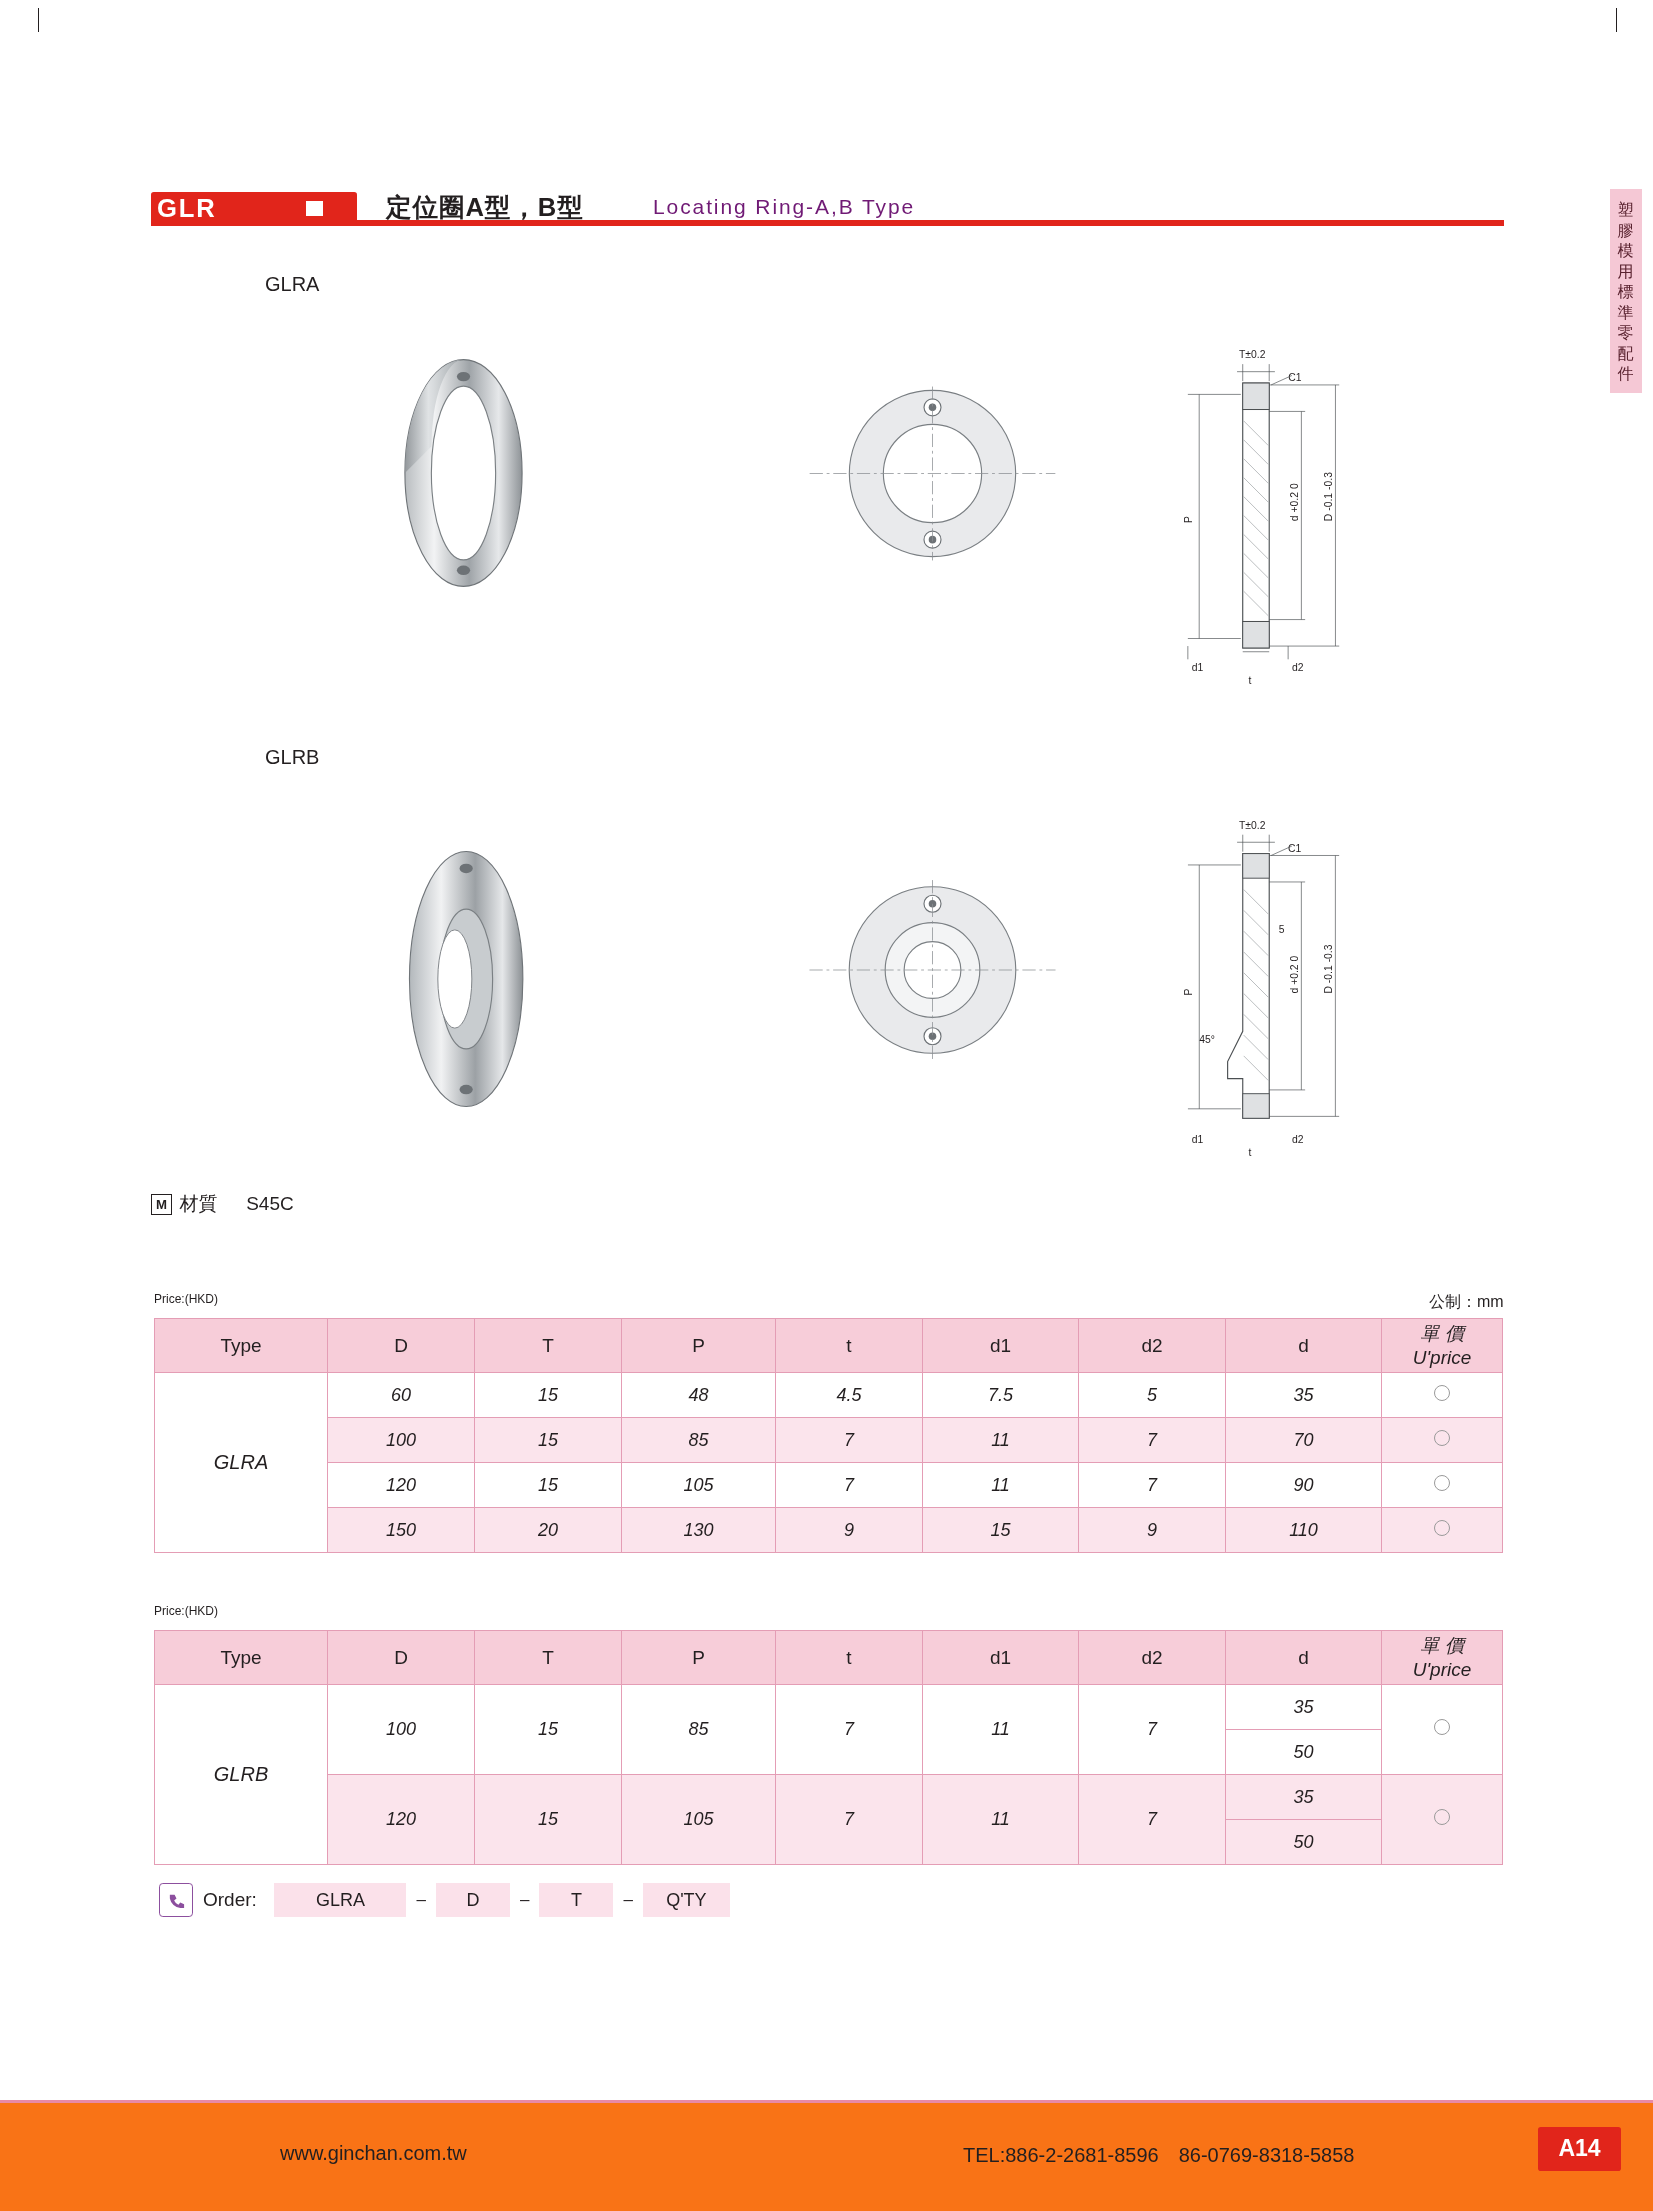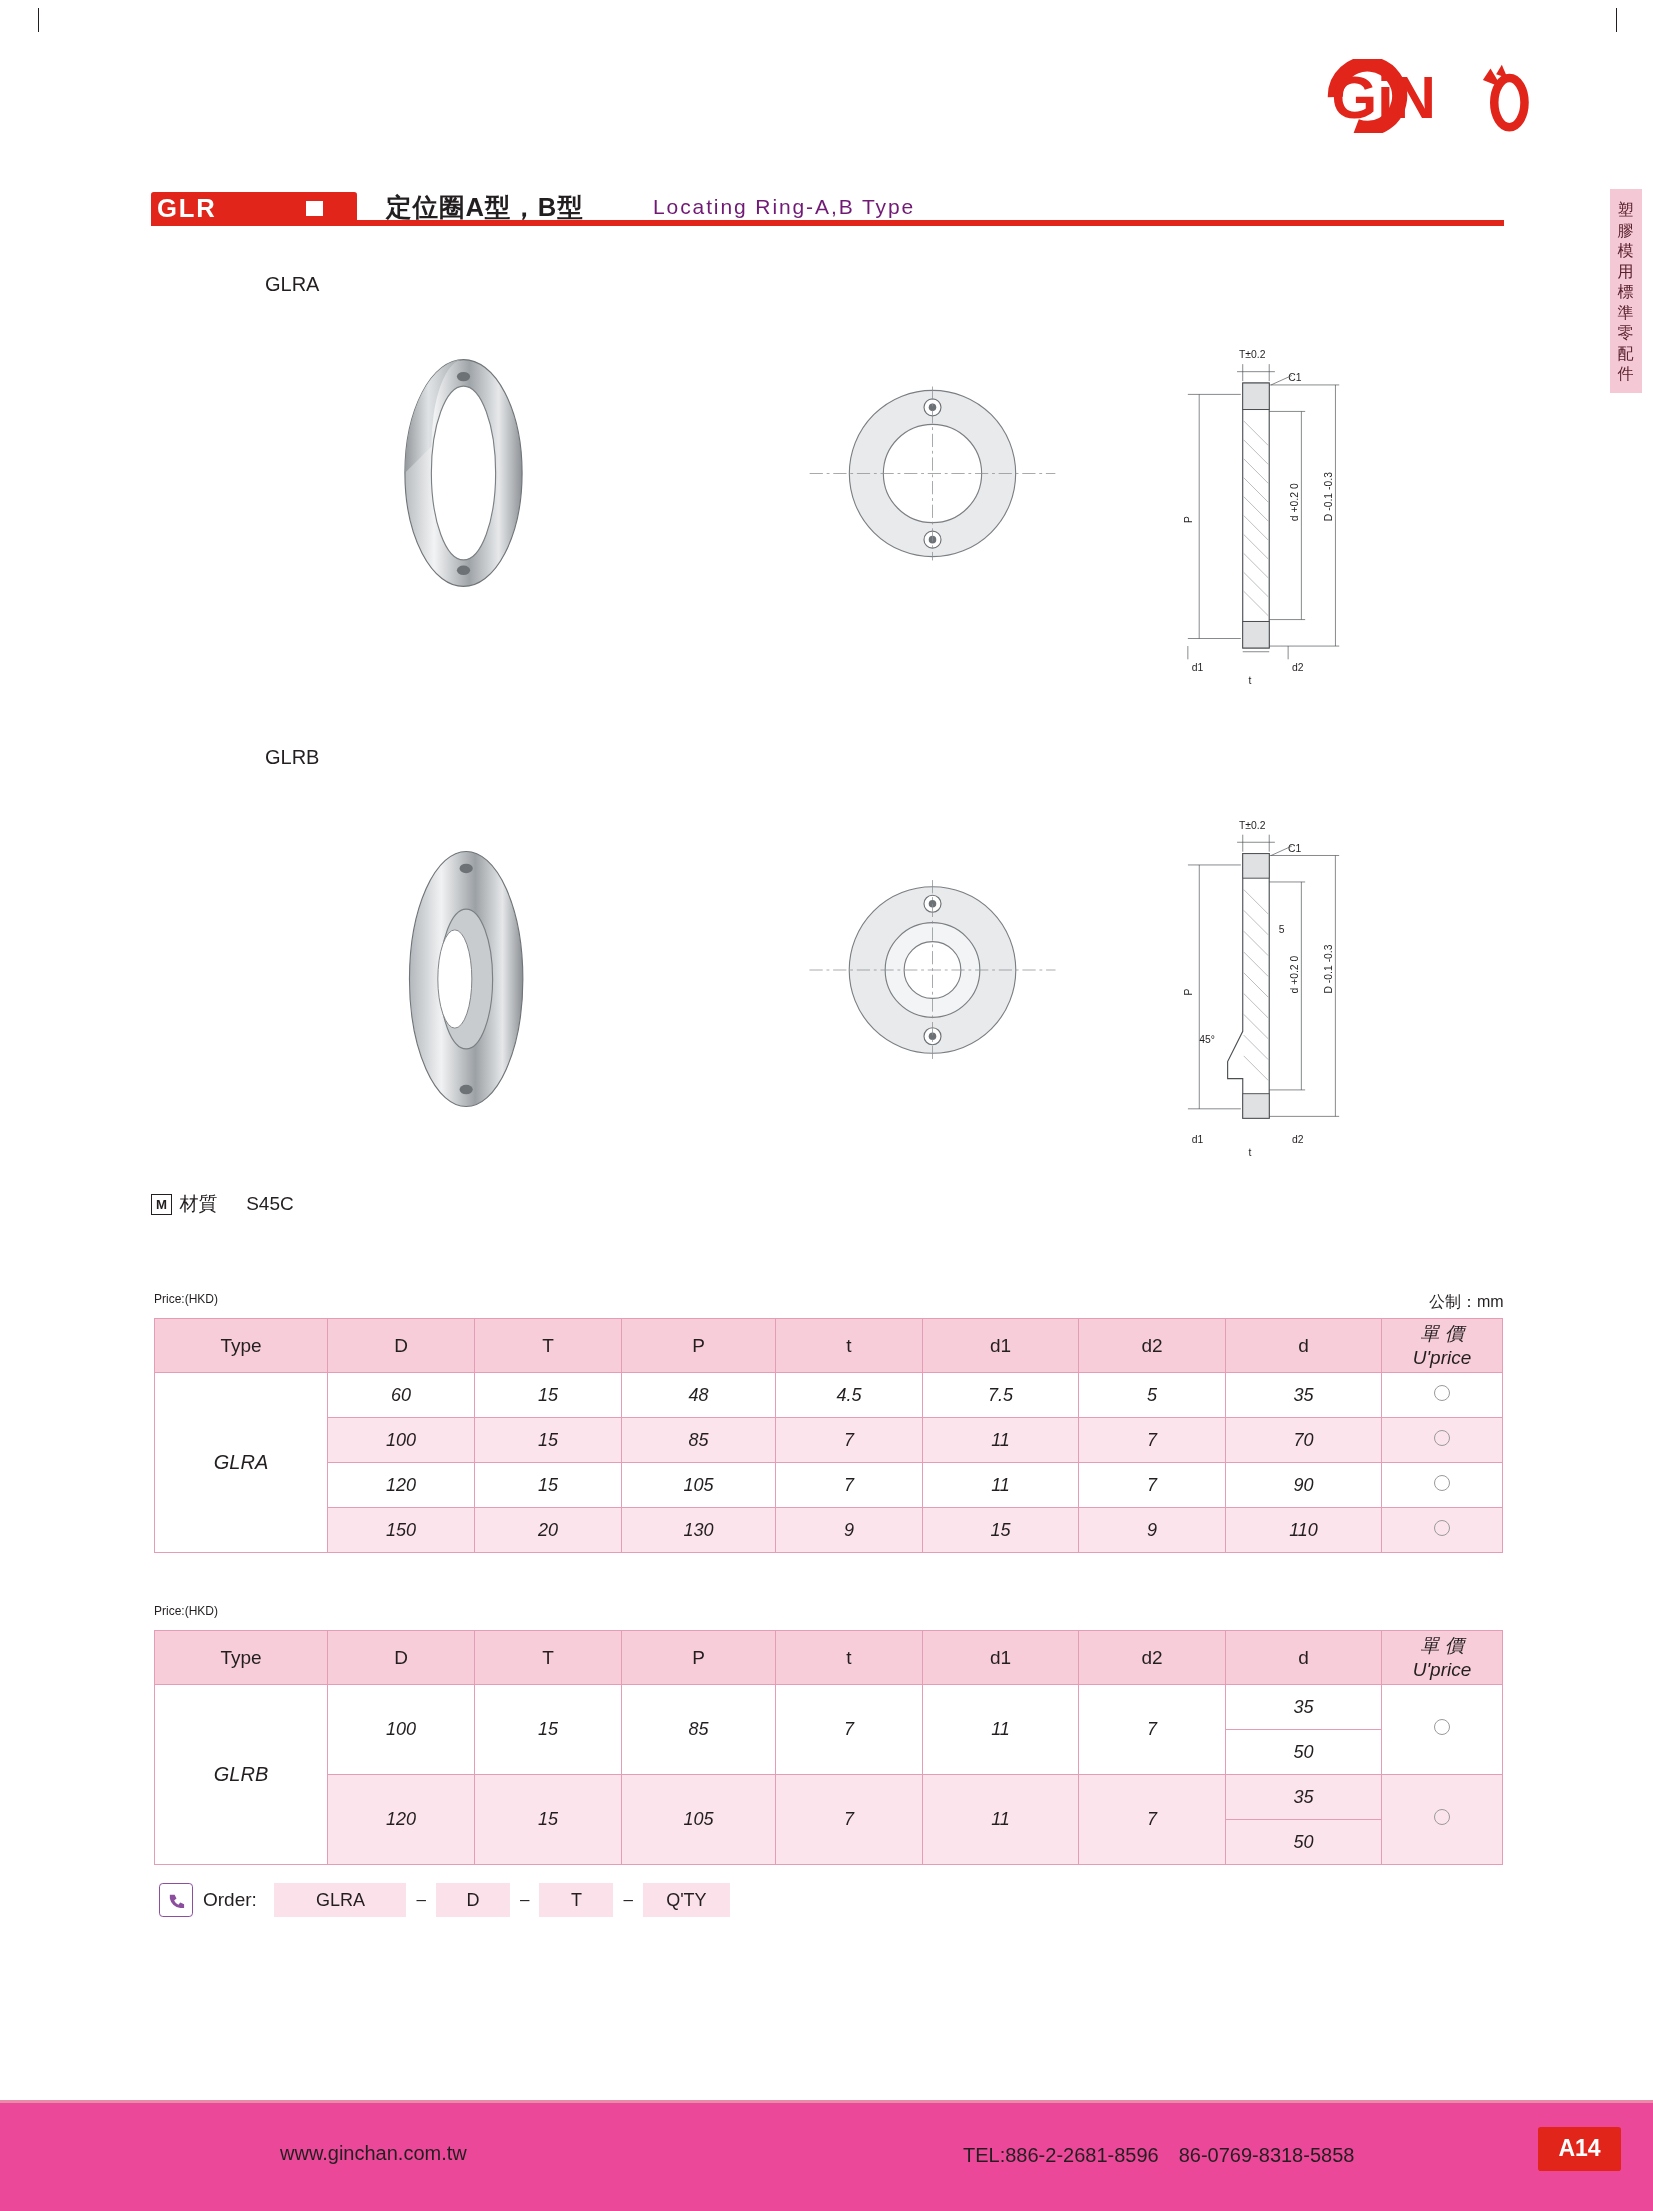--- a/index.html
+++ b/index.html
@@ -65,46 +65,35 @@
 
   
   .orderline{position:absolute;left:159px;top:1883px;display:flex;align-items:center;gap:10px;font-size:19px;}
   .ordericon{width:32px;height:32px;border:1.5px solid #8c4f9e;border-radius:3.8px;
      display:flex;align-items:center;justify-content:center;color:#8c4f9e;font-size:18px;}
   .ord-label{margin-right:7.6px;}
   .ordbox{background:#fbe1ea;padding:6.6px 0;text-align:center;font-size:18px;}
   .dash{color:#231f20;font-size:17px;}
 
   
-  .footer{position:absolute;left:0;bottom:0;width:1653px;height:112px;background:#ec4899;}
+  .footer{position:absolute;left:0;bottom:0;width:1653px;height:112px;background:#f97316;}
   .footer .line{position:absolute;left:0;top:0;width:1653px;height:2.8px;background:#e88aa8;}
   .footer .site{position:absolute;left:280px;top:42px;font-size:20px;color:#231f20;}
   .footer .tel{position:absolute;left:963px;top:42px;font-size:20px;color:#231f20;}
   .footer .pg{position:absolute;right:32px;top:26.5px;width:83px;height:44px;background:#e1251b;
      color:#fff;font-size:23px;font-weight:bold;display:flex;align-items:center;justify-content:center;border-radius:2.8px;}
 </style>
 </head>
 <body>
 
 <div class="page">
 
   <div class="crop v" style="left:38px;top:7.6px;"></div>
   <div class="crop v" style="left:1616px;top:7.6px;"></div>
 
-  <div class="logo">
-    <svg width="227" height="74" viewBox="0 0 240 78">
-      <g>
-        <path d="M12 40 a34 34 0 1 1 22 31" fill="none" stroke="#e1251b" stroke-width="16"></path>
-        <text x="8" y="62" font-family="Liberation Sans, sans-serif" font-size="62" font-weight="bold" fill="#e1251b">GiN</text>
-        <path d="M176 10 l12 20 l-20 -8 z" fill="#e1251b"></path>
-        <path d="M188 6 l6 14 l-12 -4 z" fill="#e1251b"></path>
-        <ellipse cx="196" cy="46" rx="16" ry="26" fill="none" stroke="#e1251b" stroke-width="9"></ellipse>
-      </g>
-    </svg>
-  </div>
 
   <div class="titlebar">
     <div class="title-red-line"></div>
     <div class="title-tag">
       <span>GLR</span>
       <span class="sq"></span>
     </div>
     <div class="title-cn">定位圈A型，B型</div>
     <div class="title-en">Locating Ring-A,B Type</div>
   </div>

